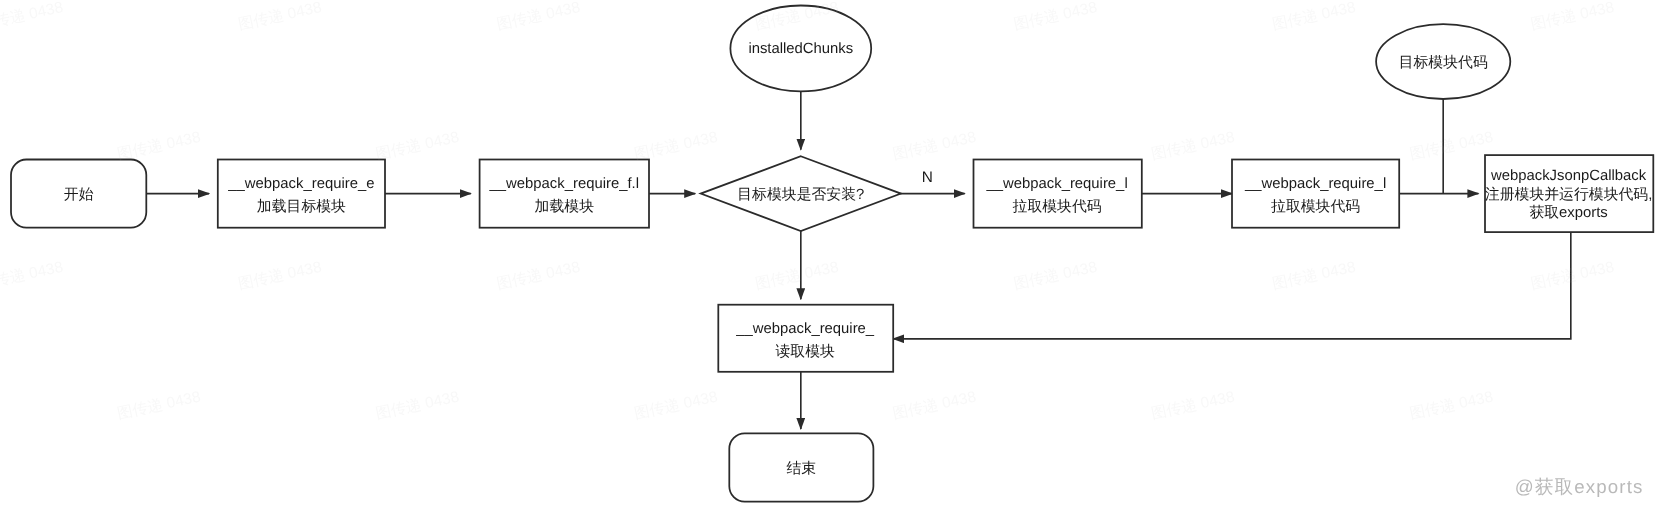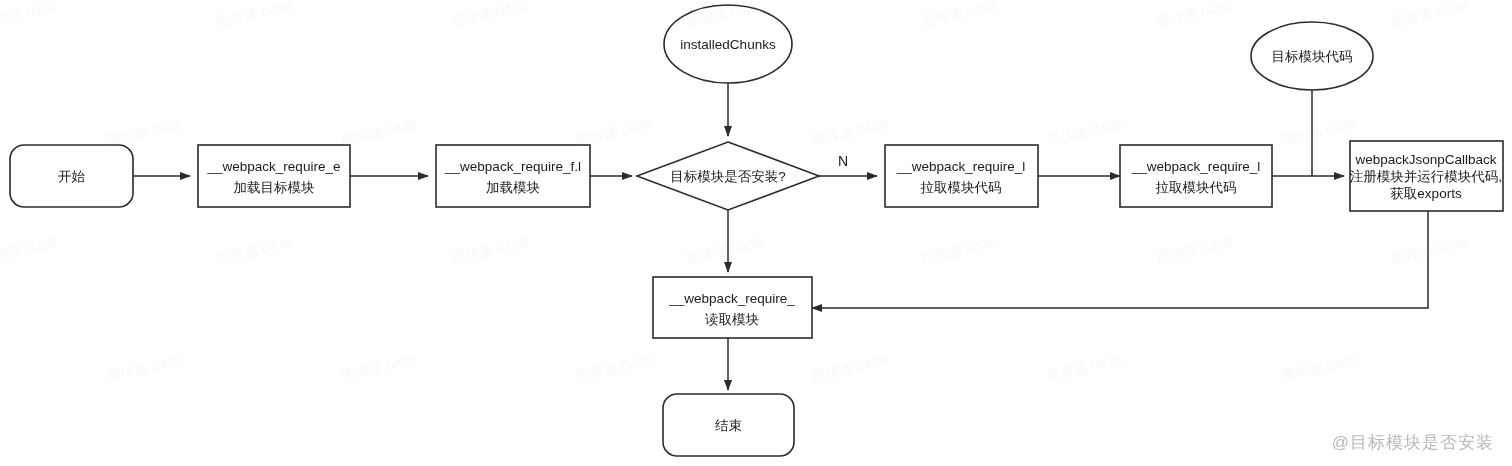--- a/index.html
+++ b/index.html
@@ -199,14 +199,14 @@
       <div class="wm-tile" style="left: 1155px; top: 250px;">图传递 0438</div>
       <div class="wm-tile" style="left: 1390px; top: 250px;">图传递 0438</div>
       <div class="wm-tile" style="left: 105px; top: 368px;">图传递 0438</div>
       <div class="wm-tile" style="left: 340px; top: 368px;">图传递 0438</div>
       <div class="wm-tile" style="left: 575px; top: 368px;">图传递 0438</div>
       <div class="wm-tile" style="left: 810px; top: 368px;">图传递 0438</div>
       <div class="wm-tile" style="left: 1045px; top: 368px;">图传递 0438</div>
       <div class="wm-tile" style="left: 1280px; top: 368px;">图传递 0438</div>
     </div>
 
-  <div class="corner-wm">@目标模块是否安装</div>
+  <div class="corner-wm">@获取exports</div>
 </div>
 
 </body></html>

